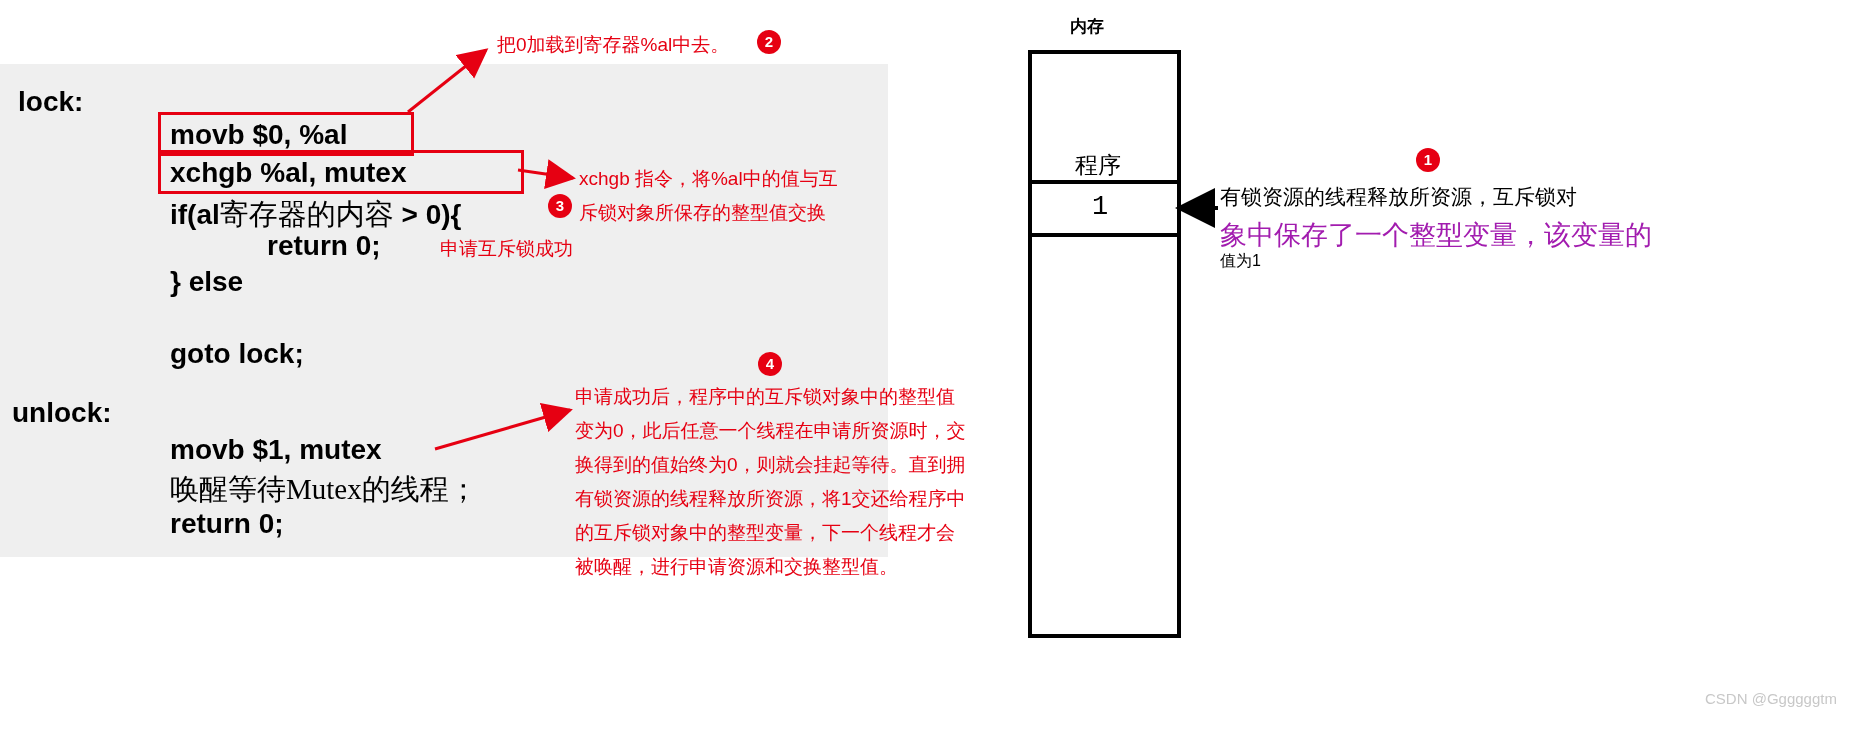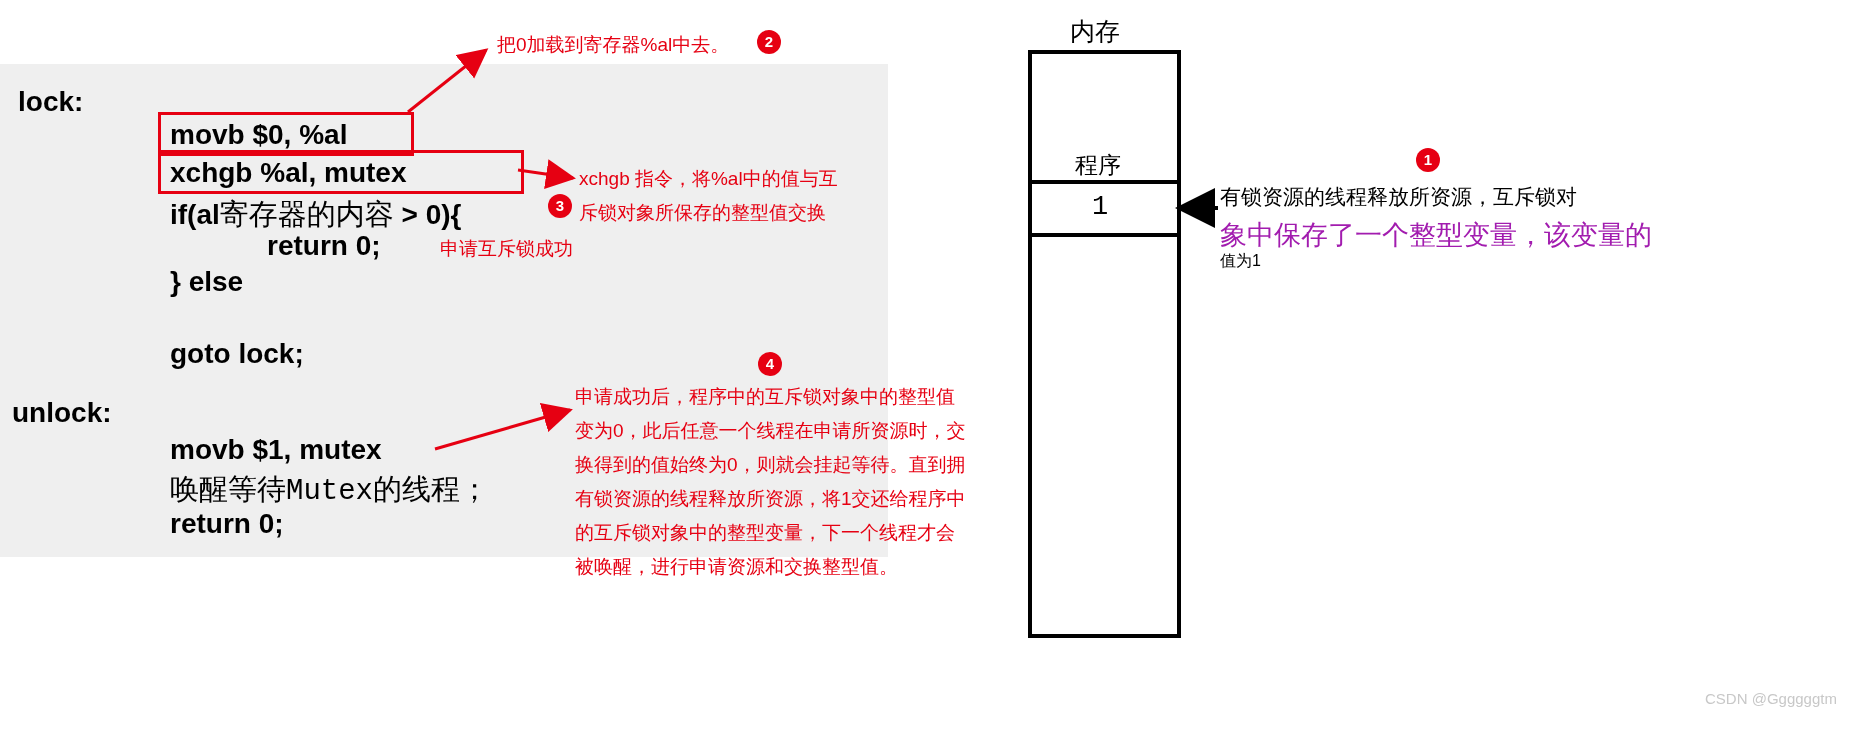--- a/index.html
+++ b/index.html
@@ -1,23 +1,23 @@
 <!DOCTYPE html>
 <html><head>
 <meta charset="utf-8">
 <style>
   html,body{margin:0;padding:0;font-family:"Microsoft YaHei","SimSun",sans-serif;background:#fff;color:#000}
   .stage{position:relative;width:1852px;height:737px}
   .code-block{position:absolute;left:0;top:64px;width:888px;height:493px;background:#efefef}
   .code-line{position:absolute;font-family:Liberation Sans, sans-serif;font-size:28px;font-weight:bold;white-space:pre}
-  .cn-line{position:absolute;font-family:Liberation Mono, monospace;font-size:29px}
+  .cn-line{position:absolute;font-family:Liberation Serif, serif;font-size:29px}
   .red-box{position:absolute;border:3px solid #e60012;background:transparent}
   .anno{position:absolute;color:#e60012;font-size:19px;line-height:1.6}
   .badge{position:absolute;width:24px;height:24px;border-radius:50%;background:#e60012;color:#fff;font-size:15px;line-height:24px;text-align:center;font-weight:bold}
-  .mem-title{position:absolute;font-size:25px;font-weight:normal}
+  .mem-title{position:absolute;font-size:17px;font-weight:bold}
   .mem-outer{position:absolute;border:4px solid #000}
   .mem-inner{position:absolute;border:4px solid #000;text-align:center;font-size:25px;box-sizing:border-box}
   .mem-label{position:absolute;font-size:23px}
   .mem-val{position:absolute;font-size:27px;font-family:"Courier New",monospace}
   .watermark{position:absolute;color:#c8c8c8;font-size:15px}
   svg.arrow{position:absolute;overflow:visible}
 </style>
 </head>
 <body>
 

